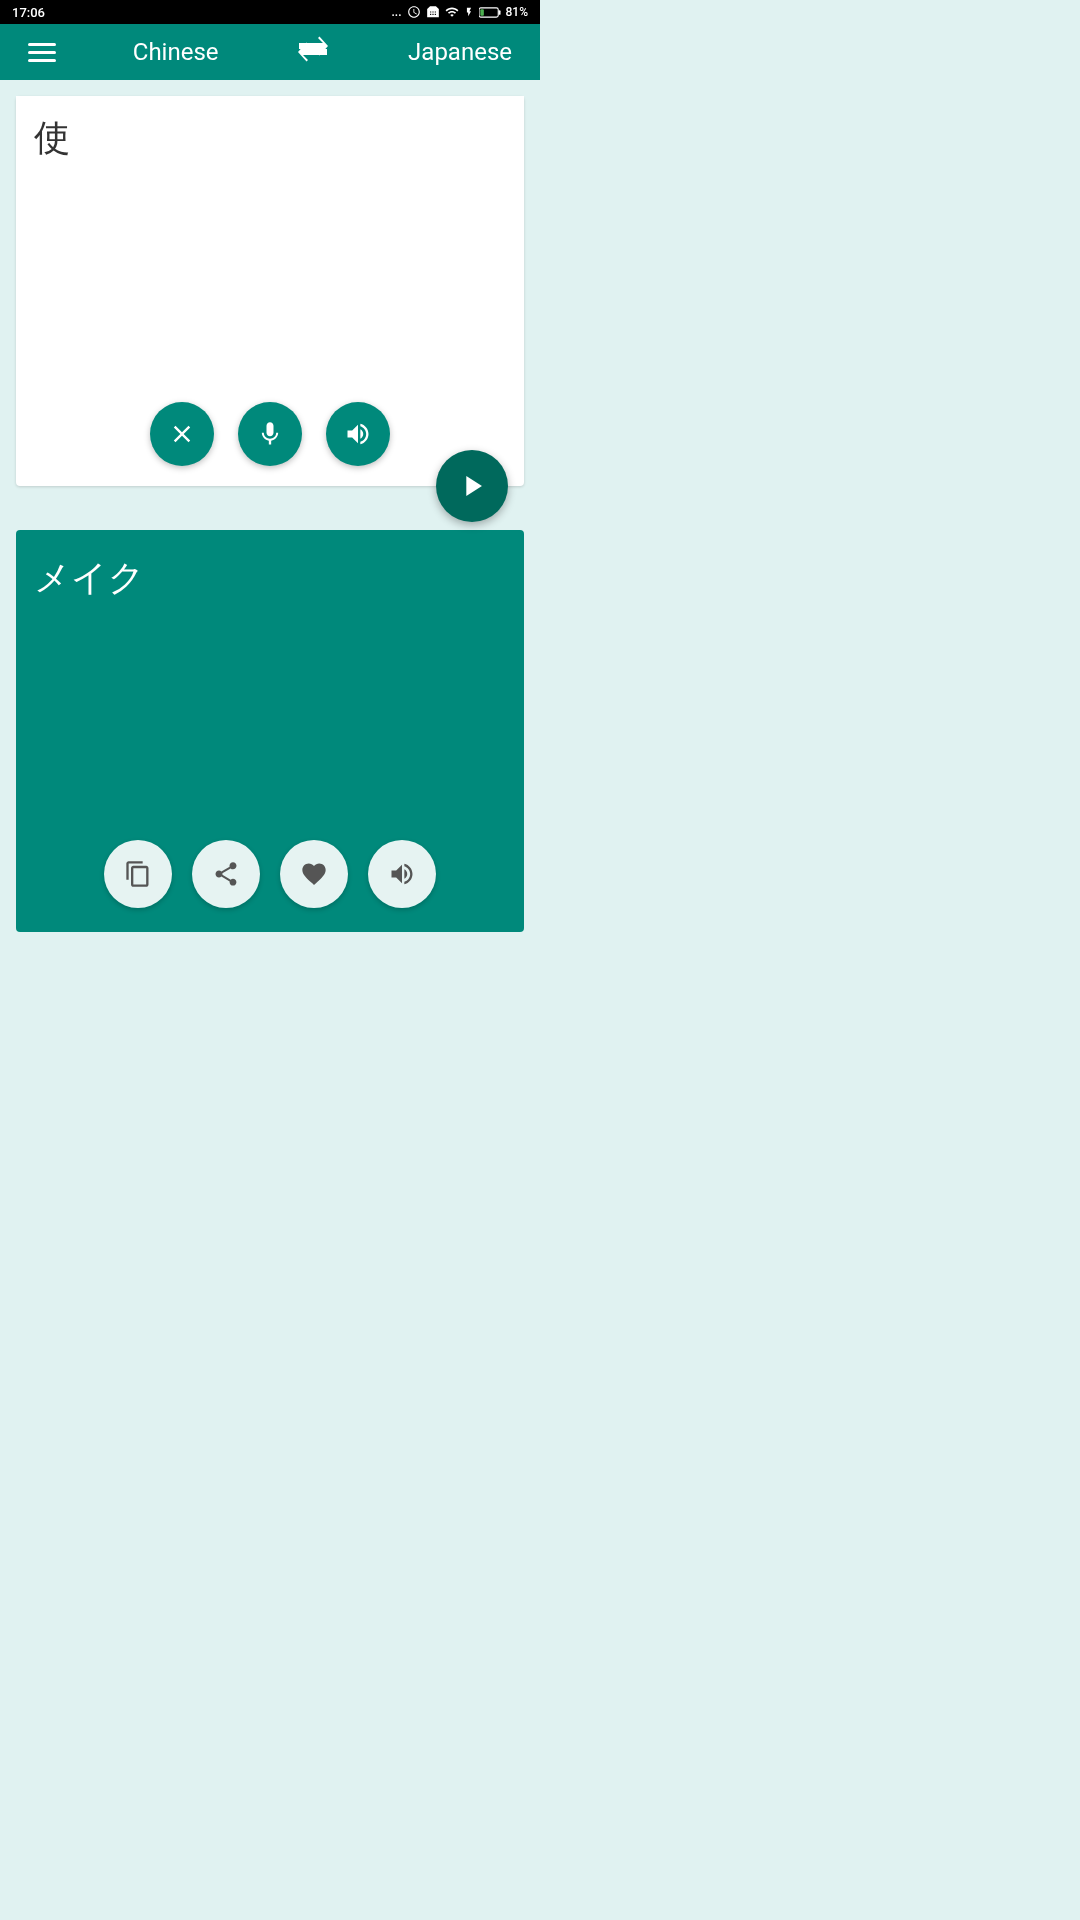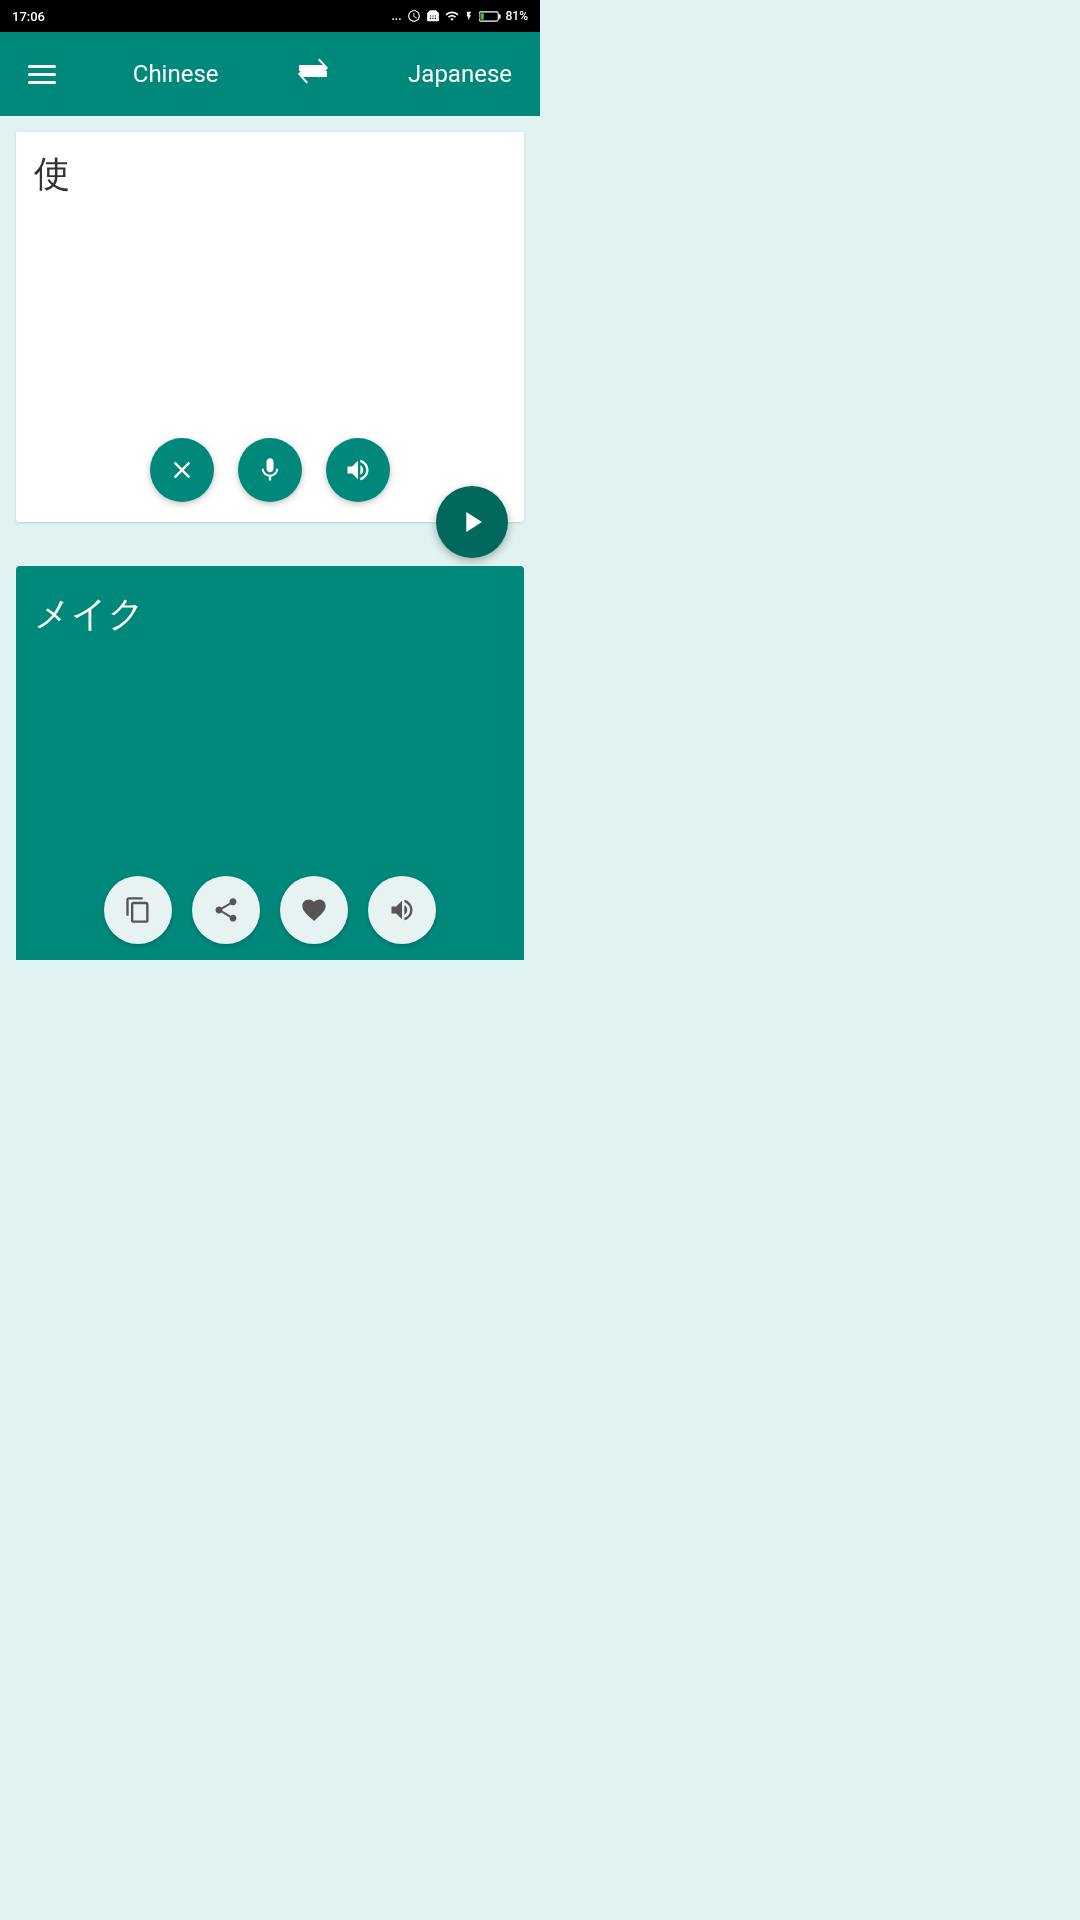--- a/index.html
+++ b/index.html
@@ -10,39 +10,39 @@
       height: 960px;
       font-family: 'Roboto', Arial, sans-serif;
       background: #e0f2f1;
       overflow: hidden;
     }
 
     
     .status-bar {
       background: #000;
       color: #fff;
-      height: 32px;
+      height: 24px;
       display: flex;
       align-items: center;
       justify-content: space-between;
       padding: 0 12px;
       font-size: 13px;
       font-weight: 500;
     }
     .status-bar-right {
       display: flex;
       align-items: center;
       gap: 5px;
       font-size: 12px;
     }
 
     
     .toolbar {
       background: #00897b;
-      height: 84px;
+      height: 56px;
       display: flex;
       align-items: center;
       justify-content: space-between;
       padding: 7px 28px;
     }
     .toolbar-menu {
       color: #fff;
       font-size: 26px;
       cursor: pointer;
       display: flex;

